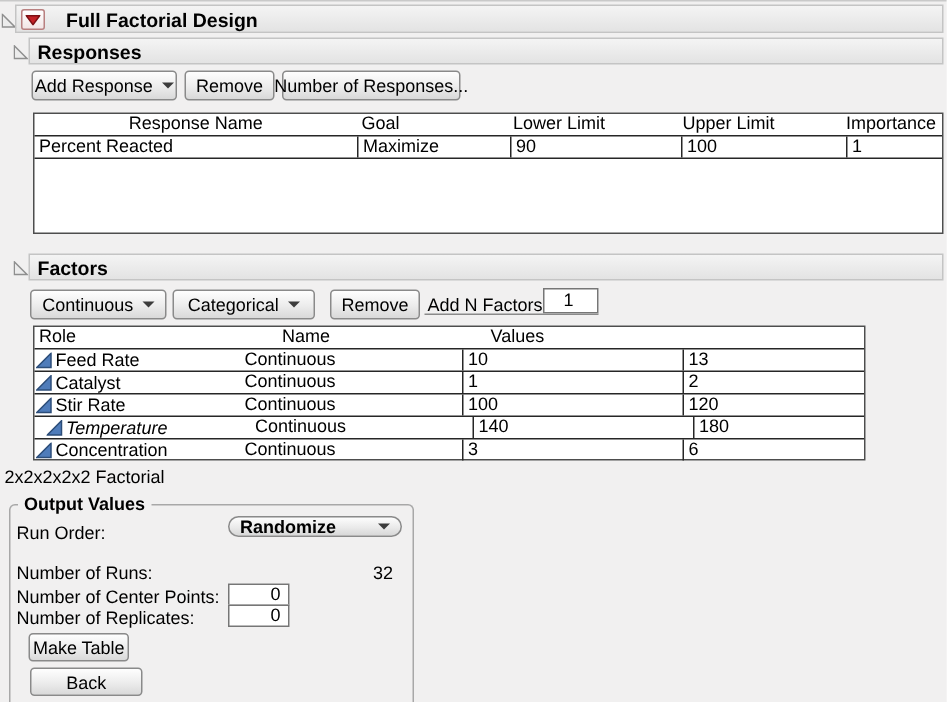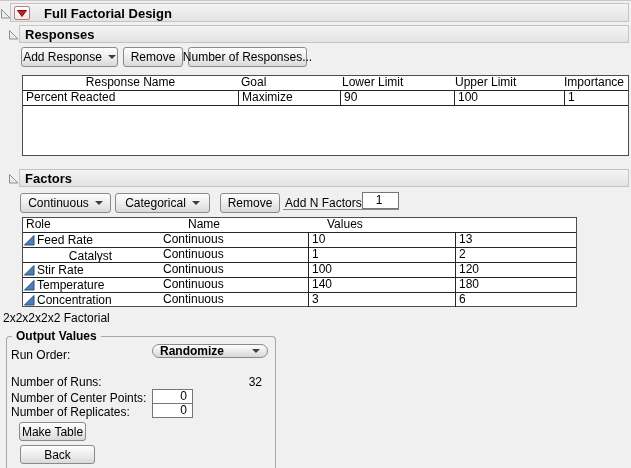--- a/index.html
+++ b/index.html
@@ -136,21 +136,21 @@
             <polygon points="10,0.5 10,10 0.5,10" fill="#4f7cba" stroke="#2c4d79"></polygon>
           </svg>
         <span>Feed Rate</span>
       </div>
       <div class="tcell" style="width:142px;">Continuous</div>
       <div class="tcell vline" style="width:140px;">10</div>
       <div class="tcell vline" style="flex:1;">13</div>
     </div>
 
     <div class="trow" style="height:14px;">
-      <div class="tcell" style="width:133px; display:flex; align-items:center; gap:2px; padding-left:1px;flex-direction:column;">
+      <div class="tcell" style="width:133px; display:flex; align-items:center; gap:2px; padding-left:1px;">
         <svg width="11" height="11">
             <polygon points="10,0.5 10,10 0.5,10" fill="#4f7cba" stroke="#2c4d79"></polygon>
           </svg>
         <span>Catalyst</span>
       </div>
       <div class="tcell" style="width:142px;">Continuous</div>
       <div class="tcell vline" style="width:140px;">1</div>
       <div class="tcell vline" style="flex:1;">2</div>
     </div>
 
@@ -160,21 +160,21 @@
             <polygon points="10,0.5 10,10 0.5,10" fill="#4f7cba" stroke="#2c4d79"></polygon>
           </svg>
         <span>Stir Rate</span>
       </div>
       <div class="tcell" style="width:142px;">Continuous</div>
       <div class="tcell vline" style="width:140px;">100</div>
       <div class="tcell vline" style="flex:1;">120</div>
     </div>
 
     <div class="trow" style="height:14px;">
-      <div class="tcell" style="width:133px; display:flex; align-items:center; gap:2px; padding-left:1px;">
+      <div class="tcell" style="width:133px; display:flex; align-items:center; gap:2px; padding-left:8px;font-style:italic;">
         <svg width="11" height="11">
             <polygon points="10,0.5 10,10 0.5,10" fill="#4f7cba" stroke="#2c4d79"></polygon>
           </svg>
         <span>Temperature</span>
       </div>
       <div class="tcell" style="width:142px;">Continuous</div>
       <div class="tcell vline" style="width:140px;">140</div>
       <div class="tcell vline" style="flex:1;">180</div>
     </div>
 

